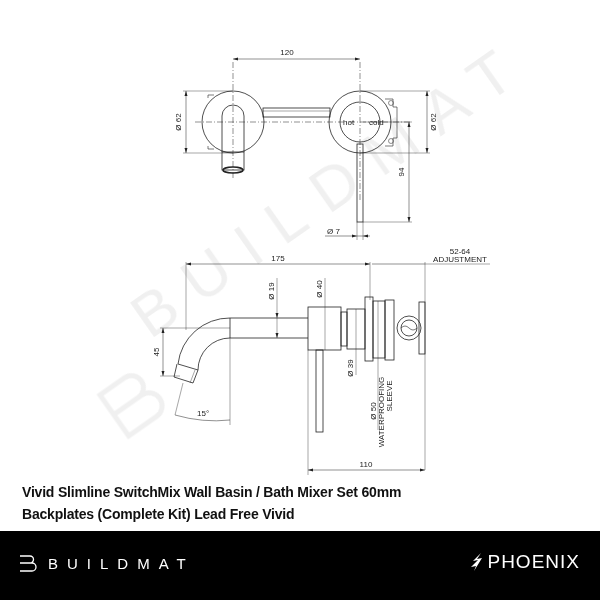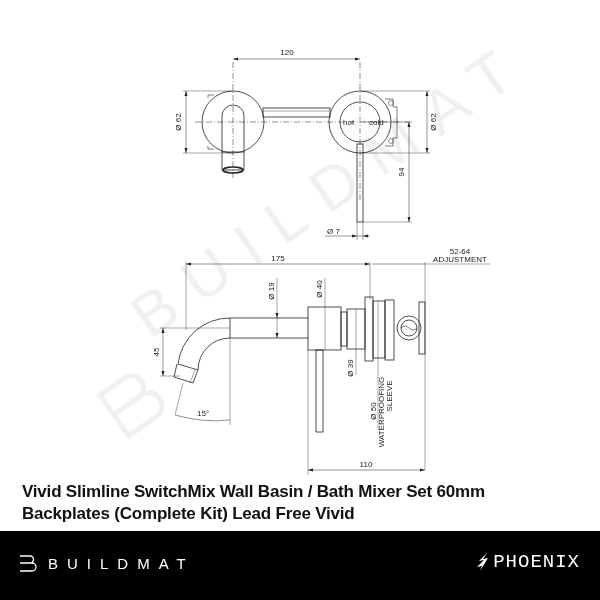--- a/index.html
+++ b/index.html
@@ -1,26 +1,26 @@
 <!DOCTYPE html>
 <html><head>
   <meta charset="utf-8">
   <style>
     html, body { margin: 0; padding: 0; }
     body { width: 600px; height: 600px; background: #ffffff; position: relative; overflow: hidden; font-family: "Liberation Sans", sans-serif; }
     .drawing { position: absolute; left: 0; top: 0; width: 600px; height: 500px; }
     .drawing svg { display: block; }
     .dim { font-family: "Liberation Sans", sans-serif; font-size: 8px; fill: #222; }
-    .title { position: absolute; left: 22px; top: 481px; width: 570px; font-family: "Liberation Sans", sans-serif; font-weight: bold; font-size: 17px; line-height: 22px; color: #111; letter-spacing: -0.2px; }
+    .title { position: absolute; left: 22px; top: 481px; width: 570px; font-family: "Liberation Sans", sans-serif; font-weight: bold; font-size: 14px; line-height: 22px; color: #111; letter-spacing: -0.2px; }
     .title div { white-space: nowrap; }
     .footer { position: absolute; left: 0; top: 531px; width: 600px; height: 69px; background: #000; }
     .bm { position: absolute; left: 19px; top: 24px; display: flex; align-items: center; }
     .bm-text { color: #fff; font-family: "Liberation Sans", sans-serif; font-size: 15px; letter-spacing: 9px; margin-left: 10px; font-weight: normal; }
     .px { position: absolute; right: 20px; top: 20px; display: flex; align-items: center; }
-    .px-text { color: #fff; font-family: Liberation Mono, monospace; font-size: 19px; letter-spacing: 1px; margin-left: 4px; }
+    .px-text { color: #fff; font-family: Liberation Sans, sans-serif; font-size: 19px; letter-spacing: 1px; margin-left: 4px; }
   </style>
 </head>
 <body>
 
 <div class="drawing">
   <svg width="600" height="500" viewBox="0 0 600 500" xmlns="http://www.w3.org/2000/svg">
 
     <g opacity="0.06" fill="none" stroke="#000" stroke-width="5">
       <g transform="translate(100,395) rotate(-35)">
         <path d="M0,0 h30 a12,12 0 0 1 0,24 h-30 z M0,24 h34 a13,13 0 0 1 0,26 h-34 z"></path>

